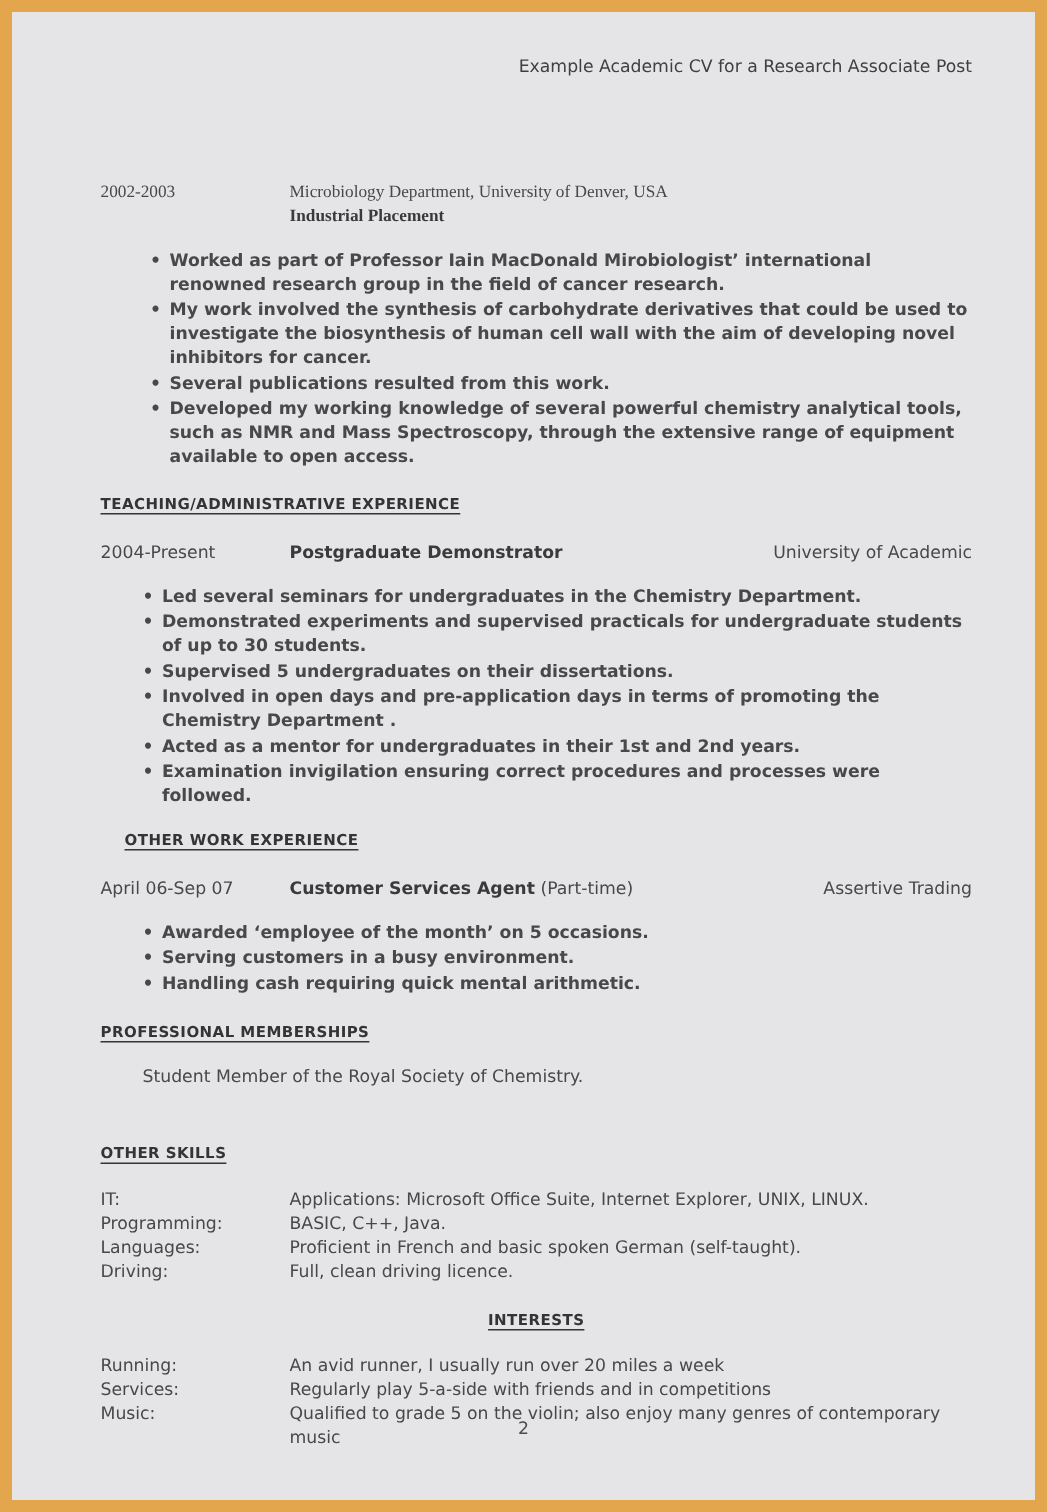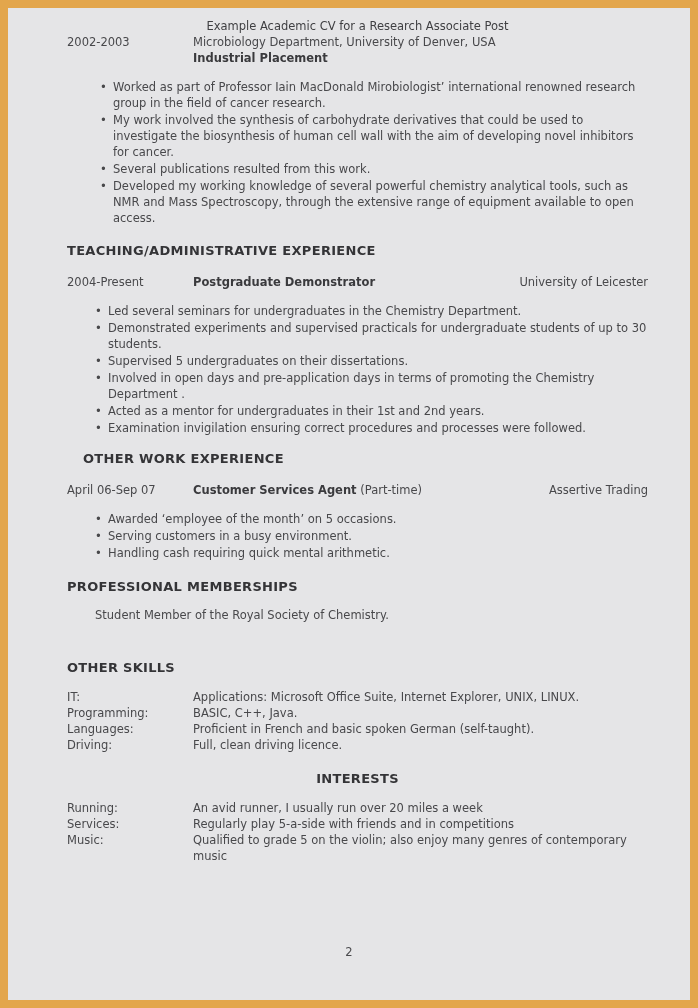--- a/index.html
+++ b/index.html
@@ -17,51 +17,53 @@
     background:var(--bg-color);
     font-family:"DejaVu Sans",sans-serif;
     font-size:11.5px;
     line-height:16px;
     color:var(--text-color);
     position:relative;
     overflow:hidden;
     padding:0 42px 0 59px;
   }
   .title{
-    padding-top:10px;
-    text-align:center;
+    padding-top:28px;
+    text-align:right;
     color:#3f3f42;
   }
   .row{display:flex;align-items:flex-start;}
   .date{width:126px;flex:0 0 126px;}
   .mid{flex:1 1 auto;}
   .right{flex:0 0 auto;text-align:right;white-space:nowrap;}
   .role{font-weight:bold;color:#3a3a3d;}
-  .entry1-row{}
+  .entry1-row{margin-top:68px;font-family:Liberation Serif, serif;}
   ul.bullets{
     margin:13px 0 0 0;
     padding:0 0 0 28px;
     list-style:none;
+    font-weight:bold;
   }
   ul.bullets.indent1{padding-left:33px;}
   ul.bullets li{
     position:relative;
     padding-left:13px;
     margin-bottom:1px;
   }
   ul.bullets li::before{
     content:"\2022";
     position:absolute;
     left:0;top:0;
   }
   h2{
-    font-size:13px;
+    font-size:10px;
     font-weight:bold;
     letter-spacing:.3px;
     color:var(--heading-color);
+    text-decoration:underline;
     text-underline-offset:3px;
     margin:16px 0 0 0;
     line-height:17px;
   }
   h2.mt-teaching{margin-top:16px;}
   h2.mt-work{margin-top:14px;margin-left:16px;}
   h2.mt-memberships{margin-top:17px;}
   h2.mt-skills{margin-top:36px;}
   h2.mt-interests{margin-top:17px;text-align:center;}
   .row-after-heading{margin-top:15px;}
@@ -100,21 +102,21 @@
     </ul>
   </section>
 
   <h2 class="mt-teaching">TEACHING/ADMINISTRATIVE EXPERIENCE</h2>
   <section>
     <div class="row row-after-heading">
       <div class="date">2004-Present</div>
       <div class="mid">
         <span class="role">Postgraduate Demonstrator</span>
       </div>
-      <div class="right">University of Leicester</div>
+      <div class="right">University of Academic</div>
     </div>
     <ul class="bullets">
       <li>Led several seminars for undergraduates in the Chemistry Department.</li>
       <li>Demonstrated experiments and supervised practicals for undergraduate students of up to 30 students.</li>
       <li>Supervised 5 undergraduates on their dissertations.</li>
       <li>Involved in open days and pre-application days in terms of promoting the Chemistry Department .</li>
       <li>Acted as a mentor for undergraduates in their 1st and 2nd years.</li>
       <li>Examination invigilation ensuring correct procedures and processes were followed.</li>
     </ul>
   </section>

